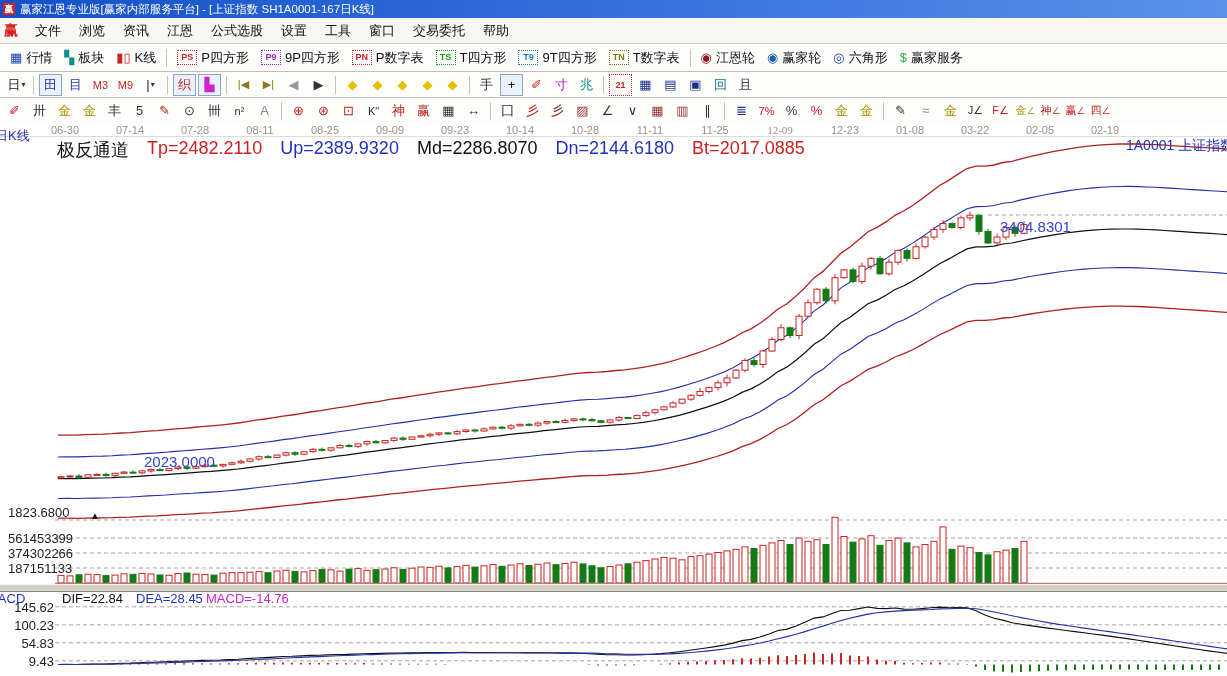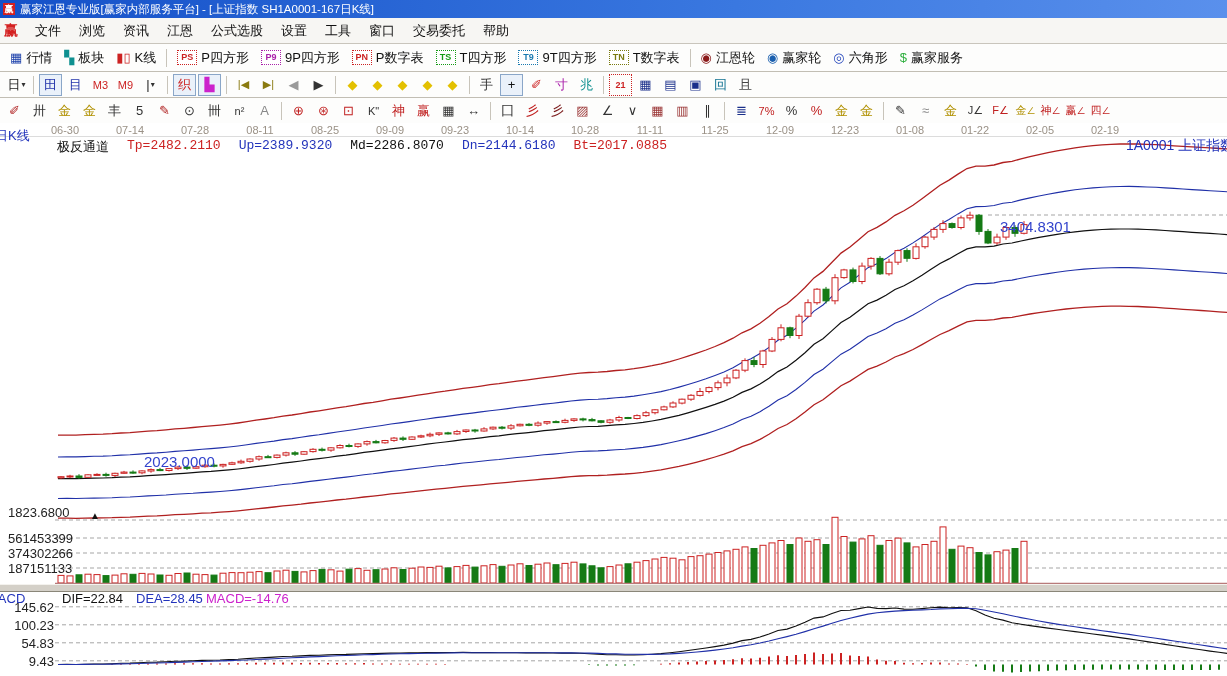--- a/index.html
+++ b/index.html
@@ -33,21 +33,21 @@
   .tbi .caret{font-size:8px;color:#333;margin-left:1px;}
   .sep{width:1px;height:18px;background:#c8c4ba;margin:0 4px;}
   .tbsm{font-size:11px;}
   
   #chartwrap{position:absolute;left:0;top:123px;width:1227px;height:553px;background:#fff;}
   #chart-svg{position:absolute;left:0;top:0;z-index:1;}
   .lbl{position:absolute;z-index:3;white-space:nowrap;}
   #dateaxis{position:absolute;left:0;top:1px;width:100%;height:13px;z-index:2;}
   .dlab{position:absolute;top:0;width:44px;text-align:center;font-size:11px;color:#9a9186;}
   .panelab{left:-5px;top:4px;color:#2233bb;font-size:13px;}
-  .indrow{left:57px;top:15px;font-size:13px;display:flex;gap:18px;color:#111;font-family:Liberation Mono, monospace;}
+  .indrow{left:57px;top:15px;font-size:18px;display:flex;gap:18px;color:#111;}
   .symlab{left:1126px;top:14px;width:104px;overflow:hidden;color:#2233bb;font-size:14px;}
   .bluemark{color:#3344cc;font-size:15px;}
   .axlab{color:#222;font-size:13px;}
   .macdrow span{font-size:13px;}
   .splitter{position:absolute;left:0;top:461px;width:100%;height:6px;background:#d4d0c8;
     border-top:1px solid #f4f2ee;border-bottom:1px solid #8a8679;z-index:2;}
   .watermark{left:856px;top:495px;font-family:"DejaVu Serif",serif;font-weight:bold;
     font-size:44px;letter-spacing:16px;color:rgba(198,28,42,0.82);z-index:4;}
   .tri{left:90px;top:387px;font-size:10px;color:#111;}
 </style>
@@ -666,24 +666,24 @@
         <span class="dlab" style="left: 108px;">07-14</span>
         <span class="dlab" style="left: 173px;">07-28</span>
         <span class="dlab" style="left: 238px;">08-11</span>
         <span class="dlab" style="left: 303px;">08-25</span>
         <span class="dlab" style="left: 368px;">09-09</span>
         <span class="dlab" style="left: 433px;">09-23</span>
         <span class="dlab" style="left: 498px;">10-14</span>
         <span class="dlab" style="left: 563px;">10-28</span>
         <span class="dlab" style="left: 628px;">11-11</span>
         <span class="dlab" style="left: 693px;">11-25</span>
-        <span class="dlab" style="left: 758px;">12-09</span>
+        <span class="dlab" style="left: 758px; font-family: Liberation Serif, serif;">12-09</span>
         <span class="dlab" style="left: 823px;">12-23</span>
         <span class="dlab" style="left: 888px;">01-08</span>
-        <span class="dlab" style="left: 953px;">01-22</span>
+        <span class="dlab" style="left: 953px;">03-22</span>
         <span class="dlab" style="left: 1018px;">02-05</span>
         <span class="dlab" style="left: 1083px;">02-19</span>
       </div>
 
     <div class="lbl panelab">日K线</div>
 
     <div class="lbl indrow">
       <span style="color:#111;">极反通道</span>
       <span style="color:#cc2222;">Tp=2482.2110</span>
       <span style="color:#2233bb;">Up=2389.9320</span>

